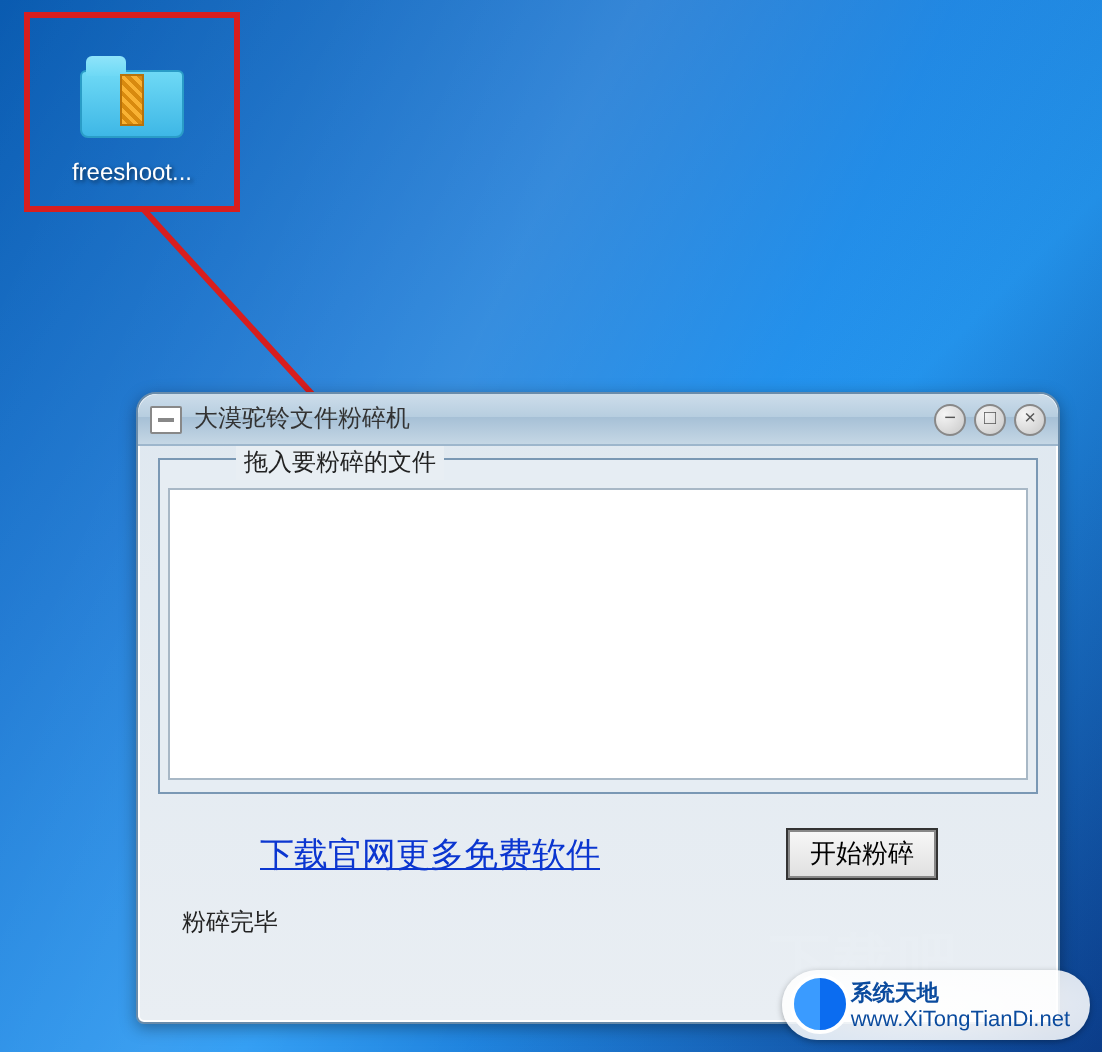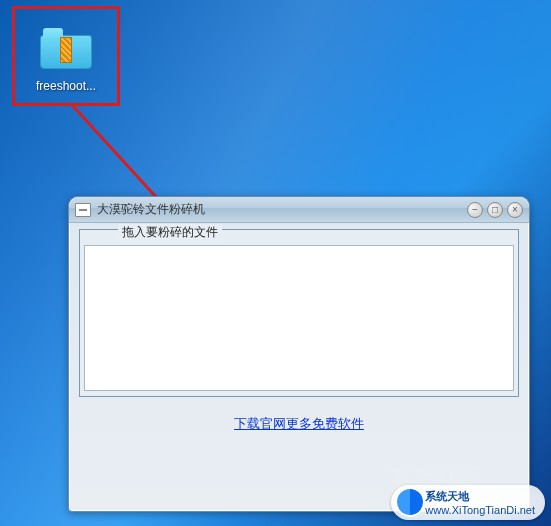--- a/index.html
+++ b/index.html
@@ -100,21 +100,21 @@
     .drop-area {
       background: #fff; border: 1px solid #a8b8c6;
       height: 146px; margin: -4px 4px 4px 4px;
     }
     .controls-row {
       display: flex; align-items: center; justify-content: space-around;
       padding: 18px 4px 10px;
     }
     .link-btn {
       color: #0b36d0; text-decoration: underline;
-      font-size: 13px; cursor: pointer; background: none; border: none;
+      font-size: 17px; cursor: pointer; background: none; border: none;
       font-family: Liberation Mono, monospace;
     }
     .start-btn {
       background: linear-gradient(#f7f7f7, #e1e1e1);
       border: 1px solid #888; outline: 1px solid #333;
       padding: 2px 10px; font-size: 13px; cursor: pointer;
       font-family: inherit;
     }
     .status-row {
       padding: 4px 12px 6px; font-size: 12px; color: #222;
@@ -174,21 +174,23 @@
       <div class="tb-btn">×</div>
     </div>
   </div>
   <div class="window-body">
     <div class="drop-group">
       <span class="drop-label">拖入要粉碎的文件</span>
       <div class="drop-area"></div>
     </div>
     <div class="controls-row">
       <a class="link-btn">下载官网更多免费软件</a>
+      <button class="start-btn">开始粉碎</button>
     </div>
+    <div class="status-row">粉碎完毕</div>
   </div>
 </div>
 
 <div class="faint-mark">下载吧</div>
 
 <div class="watermark">
   <div class="watermark-title">系统天地</div>
   <div class="watermark-url">www.XiTongTianDi.net</div>
 </div>
 

